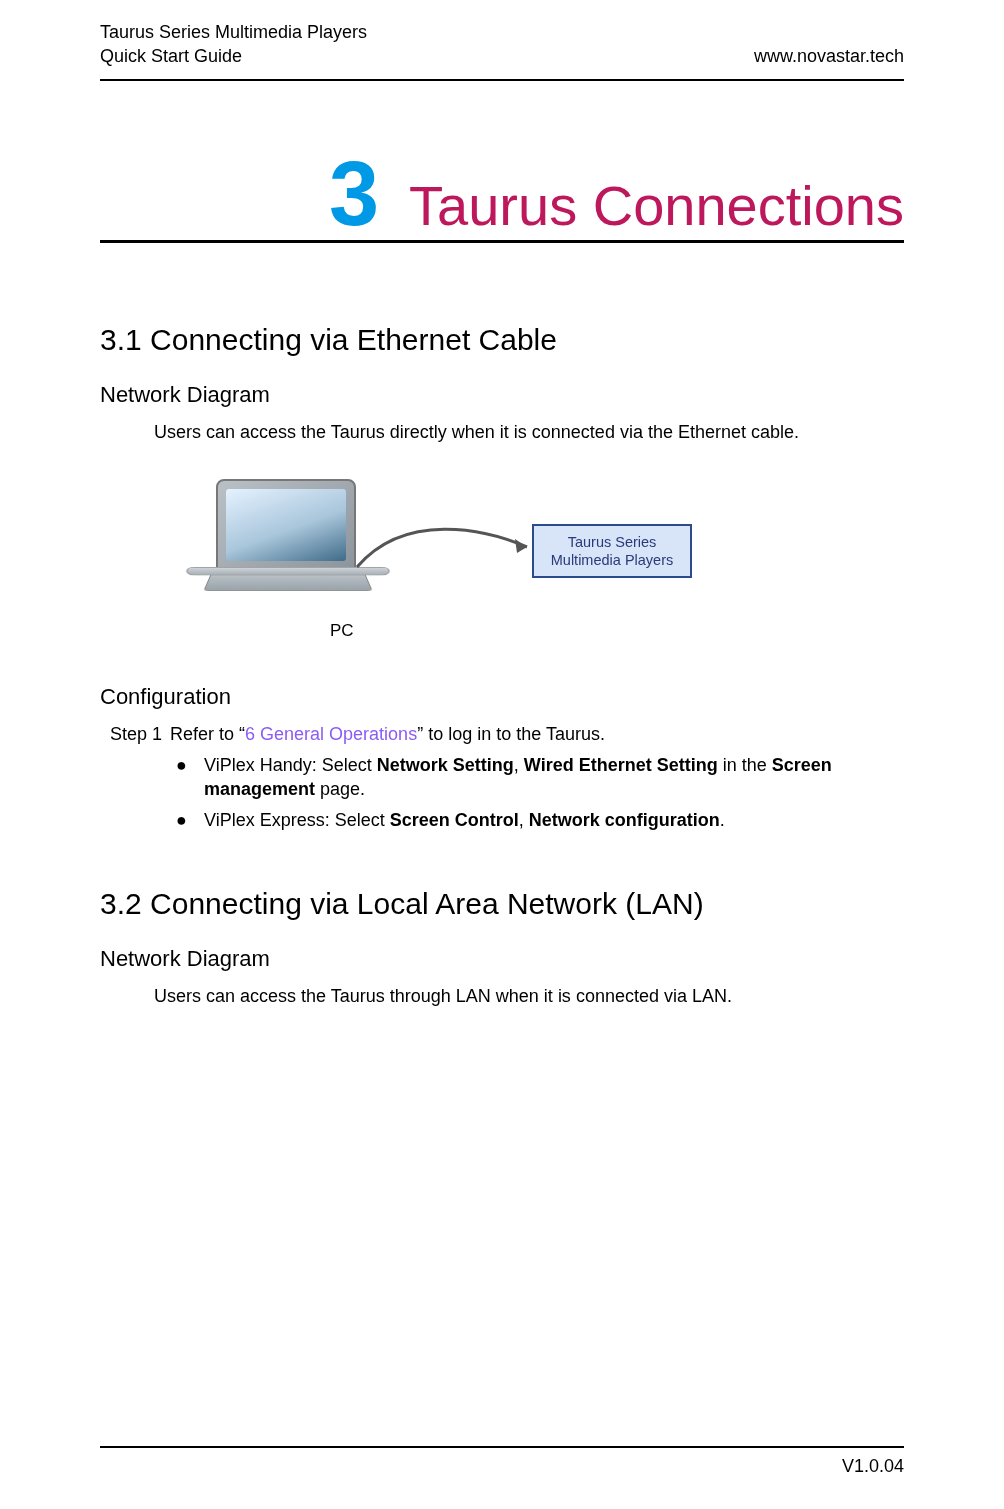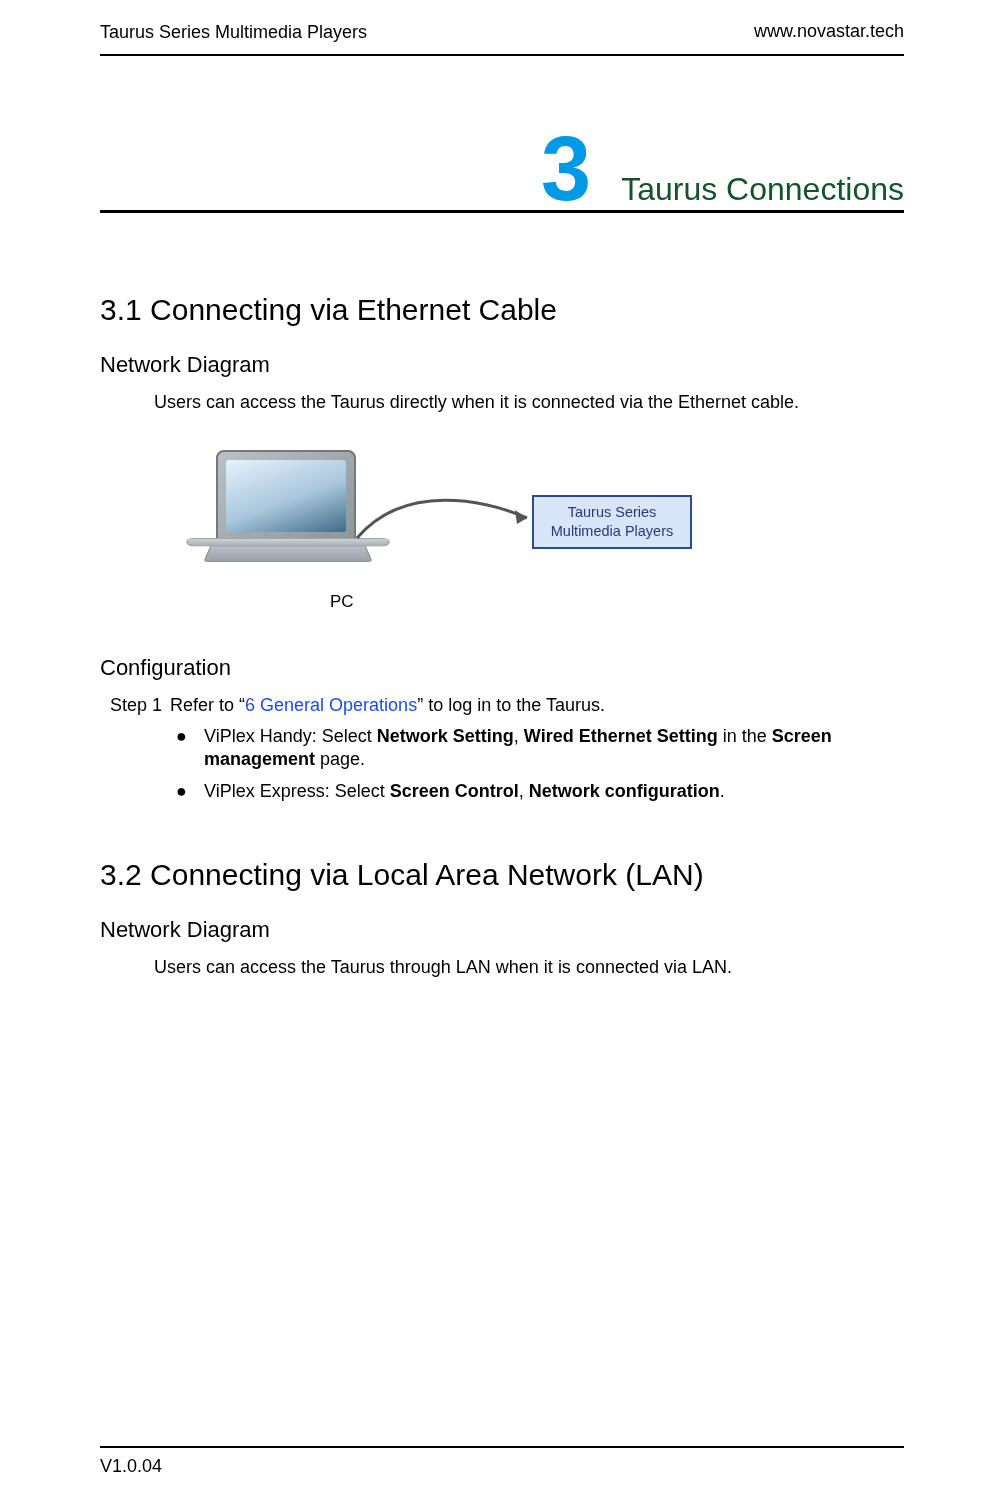--- a/index.html
+++ b/index.html
@@ -31,22 +31,22 @@
       border-bottom: 3px solid #000;
       padding-bottom: 2px;
     }
     .chapter-number {
       font-size: 90px;
       font-weight: bold;
       color: #0099e5;
       line-height: 0.75;
     }
     .chapter-title {
-      font-size: 32px;
-      color: #14532d;
+      font-size: 56px;
+      color: #be185d;
       font-weight: normal;
       text-align: right;
     }
     .section-heading {
       font-size: 30px;
       margin-top: 80px;
       font-weight: normal;
     }
     .section-heading.second { margin-top: 55px; }
     .sub-heading {
@@ -150,49 +150,50 @@
     }
     .steps { margin-left: 0; margin-top: 4px; }
     .step-row {
       display: flex;
       font-size: 18px;
       margin-top: 10px;
       line-height: 1.35;
     }
     .step-label { width: 60px; flex-shrink: 0; padding-left: 0; margin-left: 10px; }
     .step-body { flex: 1; }
-    .link-text { color: #1d4ed8; }
+    .link-text { color: #8b5cf6; }
     .bullets { margin-left: 76px; margin-top: 8px; }
     .bullet-row {
       display: flex;
       font-size: 18px;
       margin-top: 8px;
       line-height: 1.3;
     }
     .bullet-dot { width: 28px; flex-shrink: 0; font-size: 18px; }
     .bullet-body { flex: 1; }
     .bold { font-weight: bold; }
     .footer {
       position: absolute;
       left: 100px;
       right: 100px;
       bottom: 32px;
       border-top: 2px solid #000;
       display: flex;
-      justify-content: flex-start;
+      justify-content: flex-end;
       font-size: 18px;
       padding-top: 8px;
     }
   </style>
 </head>
 <body>
 
 <div class="header">
   <div class="header-left">
     <span>Taurus Series Multimedia Players</span>
+    <span>Quick Start Guide</span>
   </div>
   <div class="header-right">www.novastar.tech</div>
 </div>
 
 <div class="chapter-title-wrap">
   <span class="chapter-number">3</span>
   <span class="chapter-title">Taurus Connections</span>
 </div>
 
 <h2 class="section-heading">3.1  Connecting via Ethernet Cable</h2>

